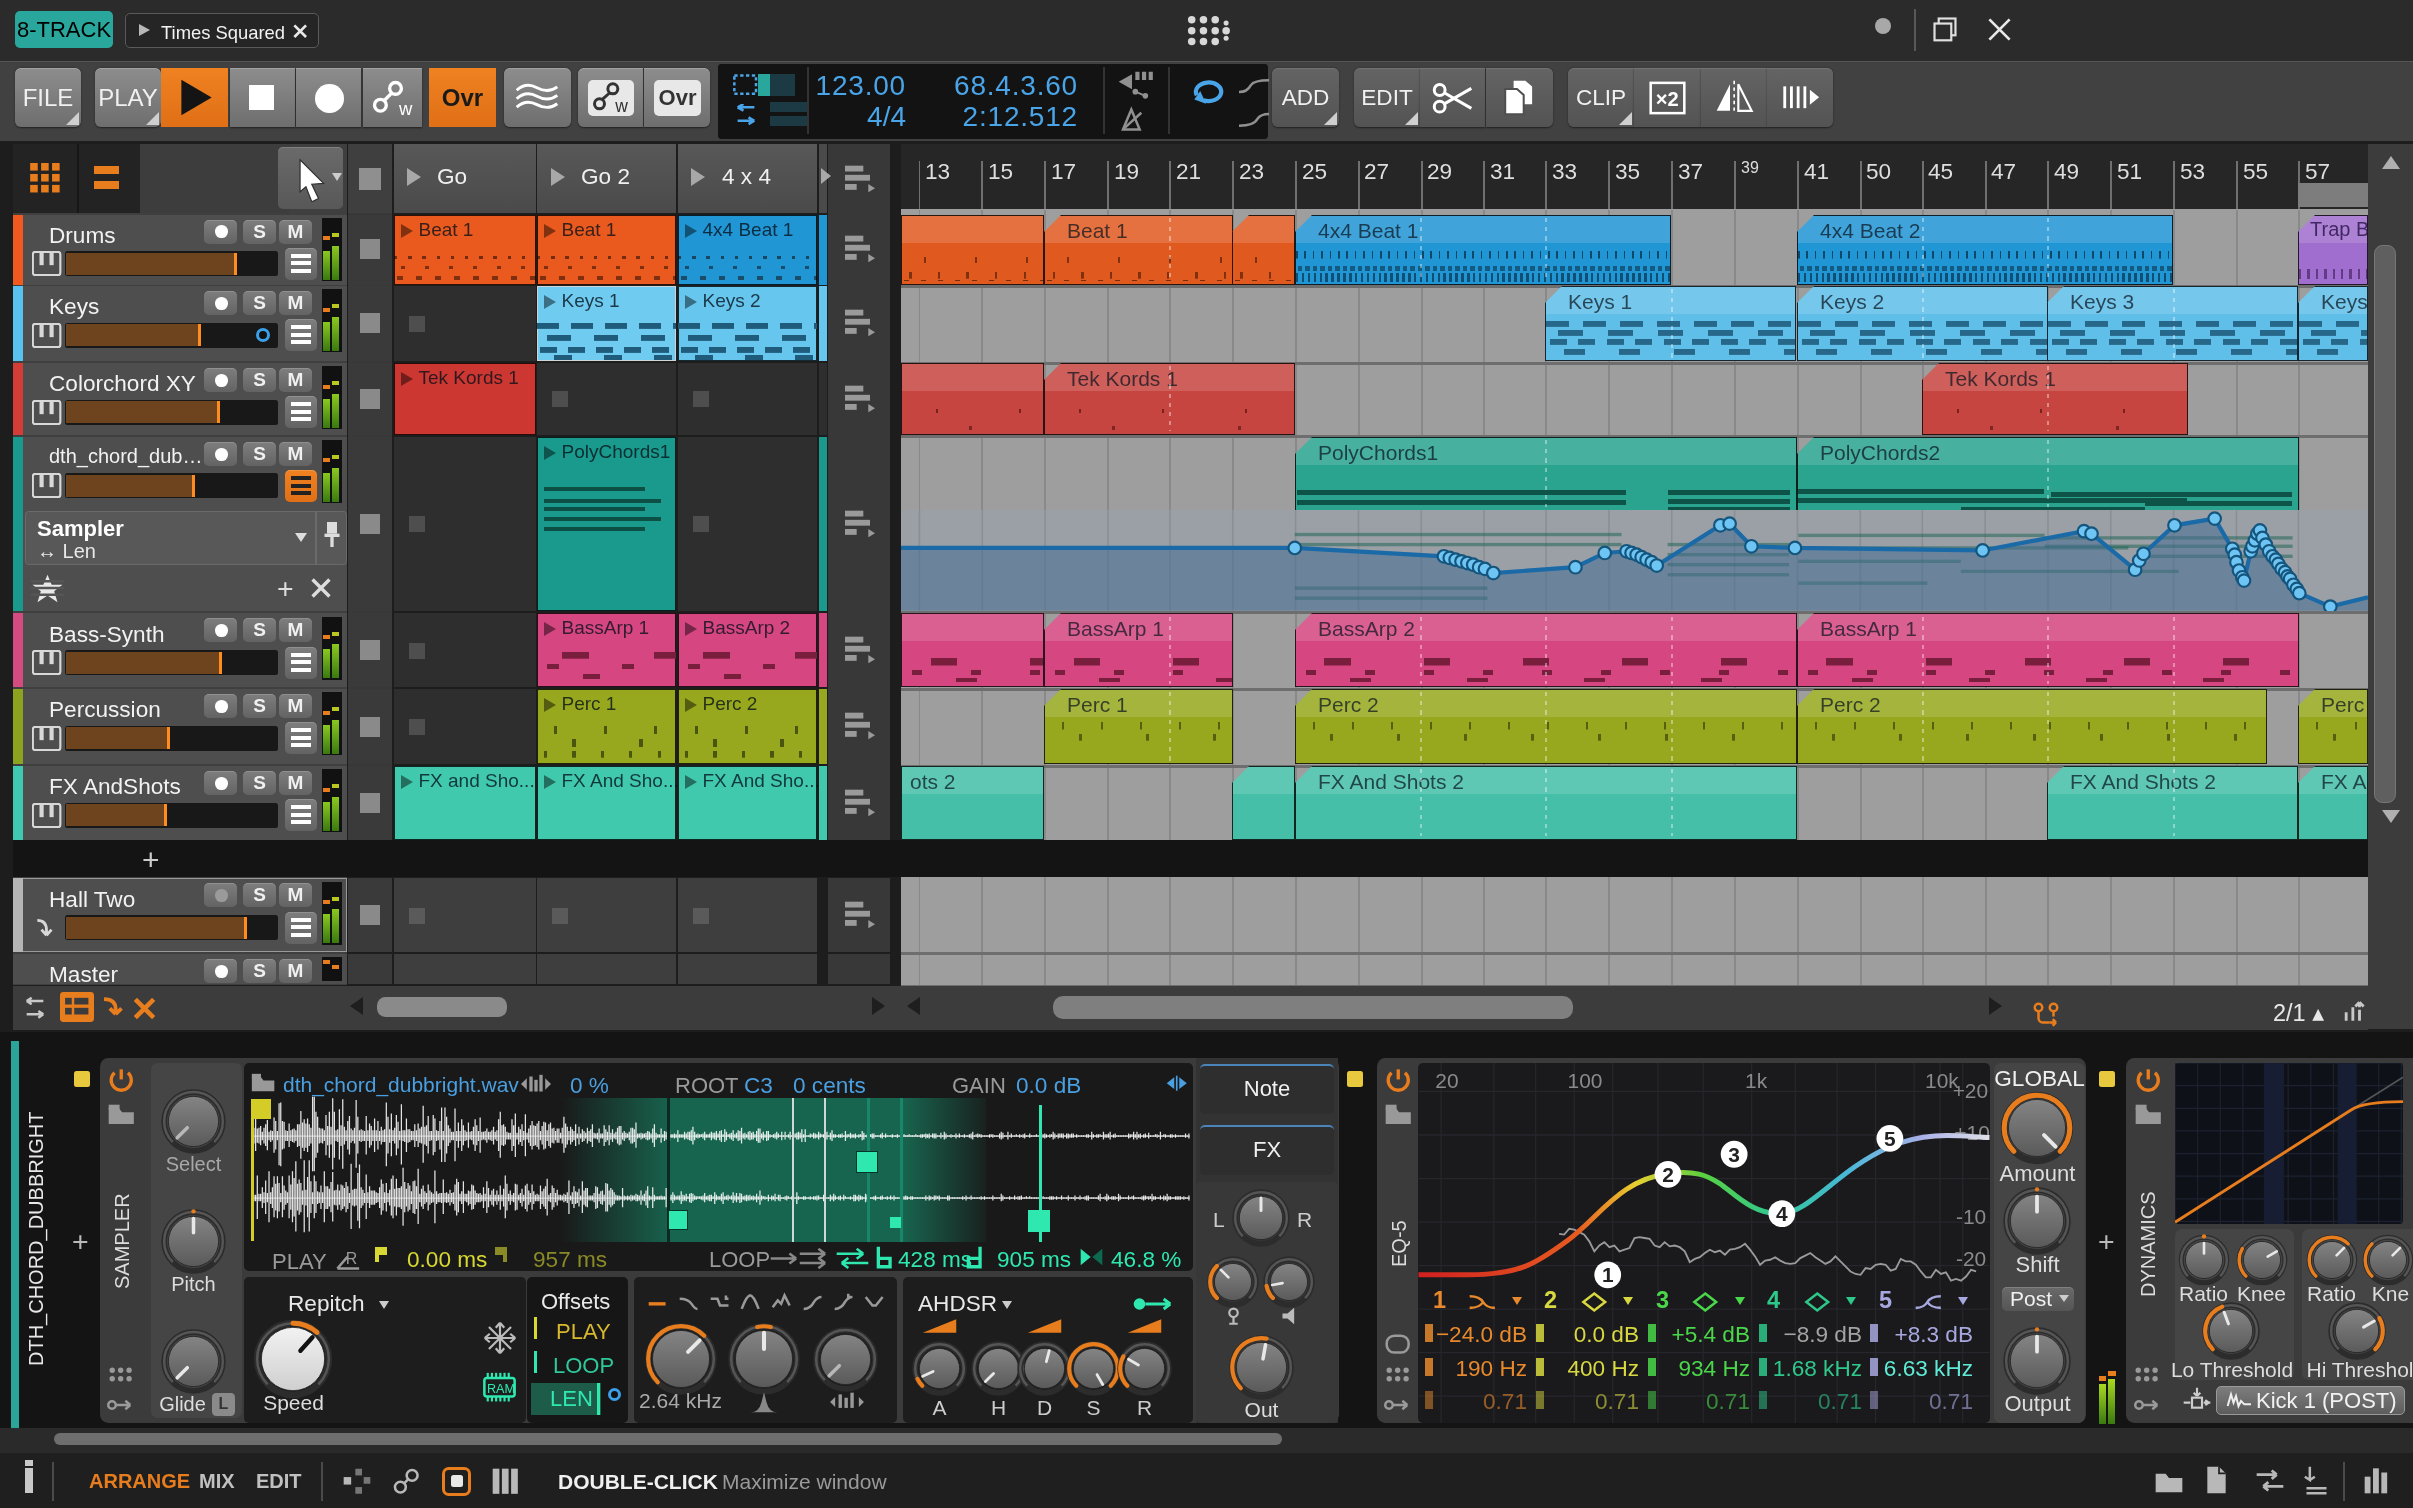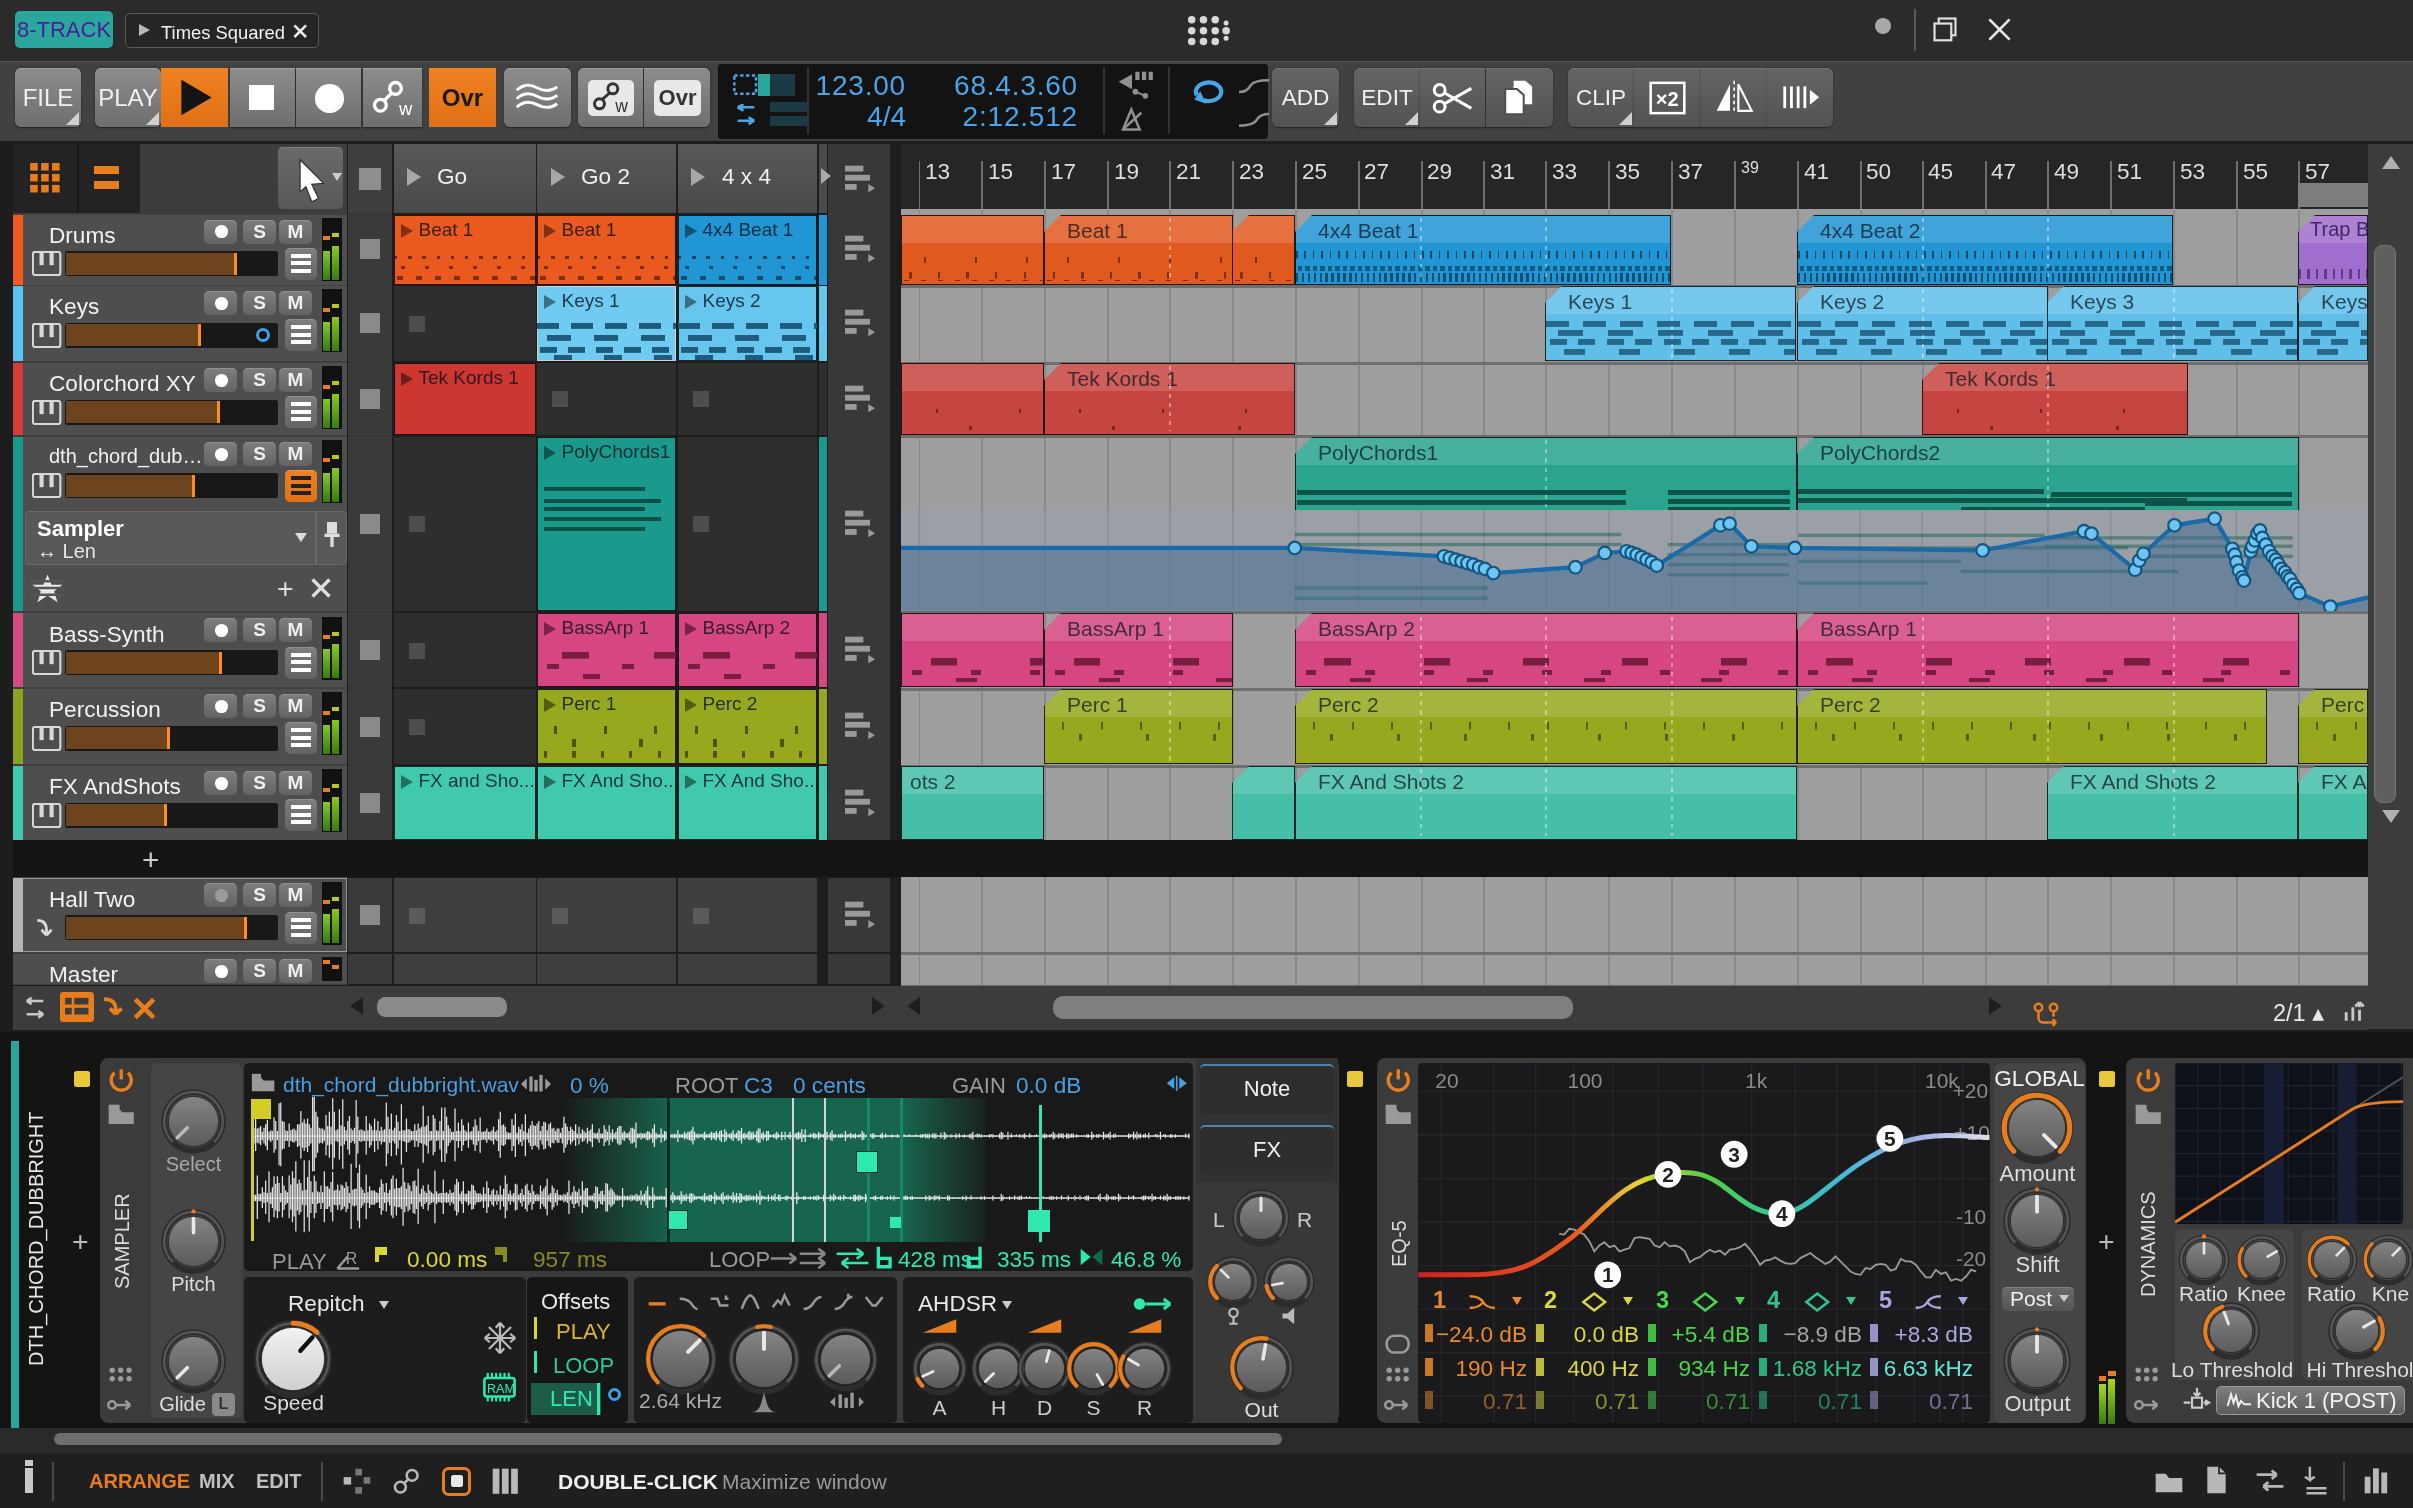--- a/index.html
+++ b/index.html
@@ -38,21 +38,21 @@
         <stop offset="0.5" stop-color="#58d040"></stop>
         <stop offset="0.62" stop-color="#30c890"></stop>
         <stop offset="0.75" stop-color="#48b8d8"></stop>
         <stop offset="0.88" stop-color="#a8b0e8"></stop>
         <stop offset="1" stop-color="#e0e0e8"></stop>
       </linearGradient>
 </defs>
   </svg>
 
 <div class="ab" style="left:0;top:0;width:2413px;height:61px;background:#2b2b2b"></div>
-<div class="ab" style="left:15px;top:11px;width:98px;height:37px;background:#2aa79c;border-radius:5px;color:#4c1d95;font-size:22px;display:flex;align-items:center;justify-content:center">8-TRACK</div>
+<div class="ab" style="left:15px;top:11px;width:98px;height:37px;background:#2aa79c;border-radius:5px;color:#000000;font-size:22px;display:flex;align-items:center;justify-content:center">8-TRACK</div>
 <div class="ab" style="left:125px;top:12.6px;width:194px;height:35px;background:#252525;border:1.7px solid #5a5a5a;border-radius:5px"></div>
 <div class="ab" style="left:139px;top:23.5px;width:0;height:0;border-left:11.7px solid #b8b8b8;border-top:6.7px solid transparent;border-bottom:6.7px solid transparent"></div>
 <div class="ab" style="left:161px;top:22px;color:#f2f2f2;font-size:18.4px">Times Squared</div>
 <svg class="ab" style="left:291px;top:22px" width="18.4" height="18.4" viewBox="0 0 22 22">
     <path d="M4 4 L18 18 M18 4 L4 18" stroke="#e8e8e8" stroke-width="3.2"></path>
   </svg>
 <svg class="ab" style="left:1185px;top:13.4px" width="47" height="37" viewBox="0 0 56 44">
     <circle cx="8" cy="8" r="4.5" fill="#d8d8d8"></circle>
     <circle cx="22" cy="8" r="4.5" fill="#d8d8d8"></circle>
     <circle cx="36" cy="8" r="4.5" fill="#d8d8d8"></circle>
@@ -1155,21 +1155,21 @@
 <svg class="ab" style="left:835px;top:1247px" width="35" height="22" viewBox="0 0 42 26">
     <path d="M2 8 h32 M34 8 l-8 -6 M34 8 l-8 6 M40 19 h-32 M8 19 l8 -6 M8 19 l8 6" stroke="#2ee8b0" stroke-width="3" fill="none"></path>
   </svg>
 <svg class="ab" style="left:875px;top:1245px" width="18.4" height="23.5" viewBox="0 0 22 28">
     <path d="M4 2 v24 h14 v-10 h-14" fill="none" stroke="#2ee8b0" stroke-width="4"></path>
   </svg>
 <div class="ab" style="left:898px;top:1247px;font-size:22.6px;color:#2ee8b0">428 ms</div>
 <svg class="ab" style="left:965px;top:1245px" width="18.4" height="23.5" viewBox="0 0 22 28">
     <path d="M18 2 v24 h-14 v-10 h14" fill="none" stroke="#2ee8b0" stroke-width="4"></path>
   </svg>
-<div class="ab" style="left:997px;top:1247px;font-size:22.6px;color:#2ee8b0">335 ms</div>
+<div class="ab" style="left:997px;top:1247px;font-size:22.6px;color:#2ee8b0">905 ms</div>
 <svg class="ab" style="left:1079px;top:1247px" width="25" height="20" viewBox="0 0 30 24">
     <path d="M2 2 L14 12 L2 22 Z" fill="#2ee8b0"></path>
     <path d="M28 2 L16 12 L28 22 Z" fill="#0d6a50"></path>
   </svg>
 <div class="ab" style="left:1111px;top:1247px;font-size:22.6px;color:#2ee8b0">46.8 %</div>
 <div class="ab" style="left:244px;top:1277px;width:282px;height:146px;background:#1d1d1d;border-radius:5px"></div>
 <div class="ab" style="left:288px;top:1291px;font-size:22.6px;color:#e8e8e8">Repitch</div>
 <div class="ab" style="left:379px;top:1301px;width:0;height:0;border-top:8.4px solid #ccc;border-left:5.9px solid transparent;border-right:5.9px solid transparent"></div>
 <svg class="ab" style="left:253px;top:1319px" width="80" height="80" viewBox="-48 -48 96 96">
     <circle r="43" fill="none" stroke="#2c2c2c" stroke-width="8"></circle>

